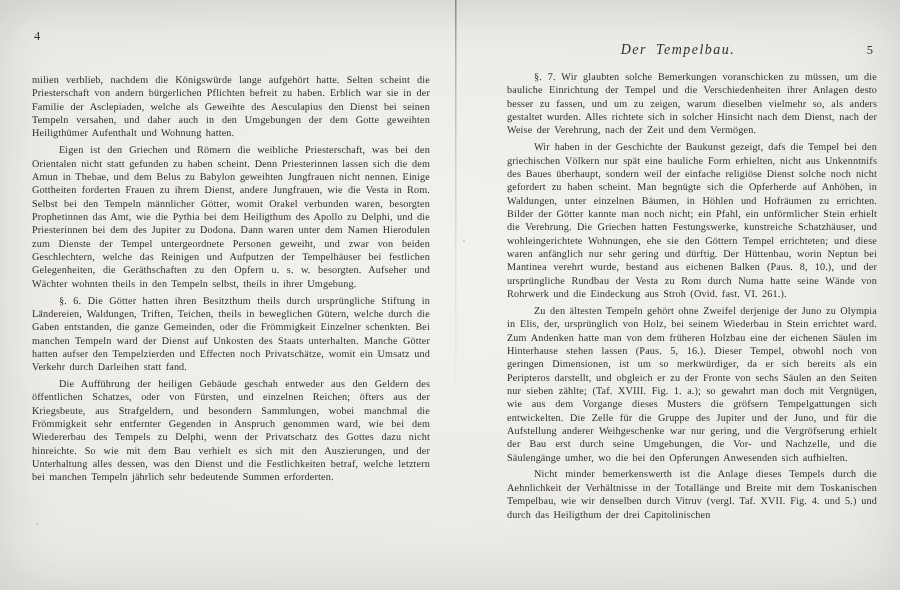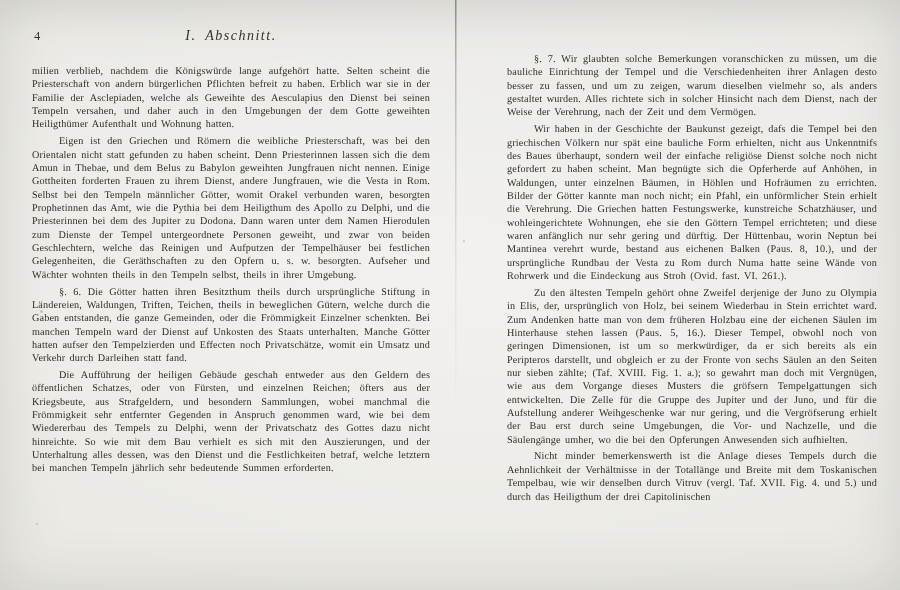--- a/index.html
+++ b/index.html
@@ -68,21 +68,21 @@
   .page-number {
     position: absolute;
     font-size: 12.5px;
     color: #34322c;
     top: 1px;
   }
   .page-left  .page-number { left: 2px; }
   .page-right .page-number { right: 4px; }
 
   .page-body {
-    margin-top: 19px;
+    margin-top: 28px;
     font-size: 10.2px;
     line-height: 13.35px;
     text-align: justify;
     letter-spacing: 0.15px;
     word-spacing: 1.6px;
     color: #302e29;
     text-rendering: geometricPrecision;
   }
   .page-right .page-body { margin-top: 11px; margin-left: 28px; }
 
@@ -110,31 +110,34 @@
 
   <div class="fold"></div>
 
   <div class="speck" style="left:40px; top:310px; width:3px; height:3px;"></div>
   <div class="speck" style="left:36px; top:523px; width:2px; height:2px;"></div>
   <div class="speck" style="left:463px; top:240px; width:2px; height:2px;"></div>
 
   <div class="page page-left">
     <div class="running-head-row">
       <span class="page-number">4</span>
-      <span class="running-head">I. Abschnitt.</span>
     </div>
     <div class="page-body">
       <p>milien verblieb, nachdem die Königswürde lange aufgehört hatte. Selten scheint die Priesterschaft von andern bürgerlichen Pflichten befreit zu haben. Erblich war sie in der Familie der Asclepiaden, welche als Geweihte des Aesculapius den Dienst bei seinen Tempeln versahen, und daher auch in den Umgebungen der dem Gotte geweihten Heiligthümer Aufenthalt und Wohnung hatten.</p>
       <p class="indent">Eigen ist den Griechen und Römern die weibliche Priesterschaft, was bei den Orientalen nicht statt gefunden zu haben scheint. Denn Priesterinnen lassen sich die dem Amun in Thebae, und dem Belus zu Babylon geweihten Jungfrauen nicht nennen. Einige Gottheiten forderten Frauen zu ihrem Dienst, andere Jungfrauen, wie die Vesta in Rom. Selbst bei den Tempeln männlicher Götter, womit Orakel verbunden waren, besorgten Prophetinnen das Amt, wie die Pythia bei dem Heiligthum des Apollo zu Delphi, und die Priesterinnen bei dem des Jupiter zu Dodona. Dann waren unter dem Namen Hierodulen zum Dienste der Tempel untergeordnete Personen geweiht, und zwar von beiden Geschlechtern, welche das Reinigen und Aufputzen der Tempelhäuser bei festlichen Gelegenheiten, die Geräthschaften zu den Opfern u. s. w. besorgten. Aufseher und Wächter wohnten theils in den Tempeln selbst, theils in ihrer Umgebung.</p>
       <p class="indent">§. 6. Die Götter hatten ihren Besitzthum theils durch ursprüngliche Stiftung in Ländereien, Waldungen, Triften, Teichen, theils in beweglichen Gütern, welche durch die Gaben entstanden, die ganze Gemeinden, oder die Frömmigkeit Einzelner schenkten. Bei manchen Tempeln ward der Dienst auf Unkosten des Staats unterhalten. Manche Götter hatten aufser den Tempelzierden und Effecten noch Privatschätze, womit ein Umsatz und Verkehr durch Darleihen statt fand.</p>
       <p class="indent">Die Aufführung der heiligen Gebäude geschah entweder aus den Geldern des öffentlichen Schatzes, oder von Fürsten, und einzelnen Reichen; öfters aus der Kriegsbeute, aus Strafgeldern, und besondern Sammlungen, wobei manchmal die Frömmigkeit sehr entfernter Gegenden in Anspruch genommen ward, wie bei dem Wiedererbau des Tempels zu Delphi, wenn der Privatschatz des Gottes dazu nicht hinreichte. So wie mit dem Bau verhielt es sich mit den Auszierungen, und der Unterhaltung alles dessen, was den Dienst und die Festlichkeiten betraf, welche letztern bei manchen Tempeln jährlich sehr bedeutende Summen erforderten.</p>
     </div>
   </div>
 
   <div class="page page-right">
+    <div class="running-head-row">
+      <span class="running-head">Der Tempelbau.</span>
+      <span class="page-number">5</span>
+    </div>
     <div class="page-body">
       <p class="indent">§. 7. Wir glaubten solche Bemerkungen voranschicken zu müssen, um die bauliche Einrichtung der Tempel und die Verschiedenheiten ihrer Anlagen desto besser zu fassen, und um zu zeigen, warum dieselben vielmehr so, als anders gestaltet wurden. Alles richtete sich in solcher Hinsicht nach dem Dienst, nach der Weise der Verehrung, nach der Zeit und dem Vermögen.</p>
       <p class="indent">Wir haben in der Geschichte der Baukunst gezeigt, dafs die Tempel bei den griechischen Völkern nur spät eine bauliche Form erhielten, nicht aus Unkenntnifs des Baues überhaupt, sondern weil der einfache religiöse Dienst solche noch nicht gefordert zu haben scheint. Man begnügte sich die Opferherde auf Anhöhen, in Waldungen, unter einzelnen Bäumen, in Höhlen und Hofräumen zu errichten. Bilder der Götter kannte man noch nicht; ein Pfahl, ein unförmlicher Stein erhielt die Verehrung. Die Griechen hatten Festungswerke, kunstreiche Schatzhäuser, und wohleingerichtete Wohnungen, ehe sie den Göttern Tempel errichteten; und diese waren anfänglich nur sehr gering und dürftig. Der Hüttenbau, worin Neptun bei Mantinea verehrt wurde, bestand aus eichenen Balken (Paus. 8, 10.), und der ursprüngliche Rundbau der Vesta zu Rom durch Numa hatte seine Wände von Rohrwerk und die Eindeckung aus Stroh (Ovid. fast. VI. 261.).</p>
       <p class="indent">Zu den ältesten Tempeln gehört ohne Zweifel derjenige der Juno zu Olympia in Elis, der, ursprünglich von Holz, bei seinem Wiederbau in Stein errichtet ward. Zum Andenken hatte man von dem früheren Holzbau eine der eichenen Säulen im Hinterhause stehen lassen (Paus. 5, 16.). Dieser Tempel, obwohl noch von geringen Dimensionen, ist um so merkwürdiger, da er sich bereits als ein Peripteros darstellt, und obgleich er zu der Fronte von sechs Säulen an den Seiten nur sieben zählte; (Taf. XVIII. Fig. 1. a.); so gewahrt man doch mit Vergnügen, wie aus dem Vorgange dieses Musters die gröfsern Tempelgattungen sich entwickelten. Die Zelle für die Gruppe des Jupiter und der Juno, und für die Aufstellung anderer Weihgeschenke war nur gering, und die Vergröfserung erhielt der Bau erst durch seine Umgebungen, die Vor- und Nachzelle, und die Säulengänge umher, wo die bei den Opferungen Anwesenden sich aufhielten.</p>
       <p class="indent">Nicht minder bemerkenswerth ist die Anlage dieses Tempels durch die Aehnlichkeit der Verhältnisse in der Totallänge und Breite mit dem Toskanischen Tempelbau, wie wir denselben durch Vitruv (vergl. Taf. XVII. Fig. 4. und 5.) und durch das Heiligthum der drei Capitolinischen</p>
     </div>
   </div>
 
 </div>
 

